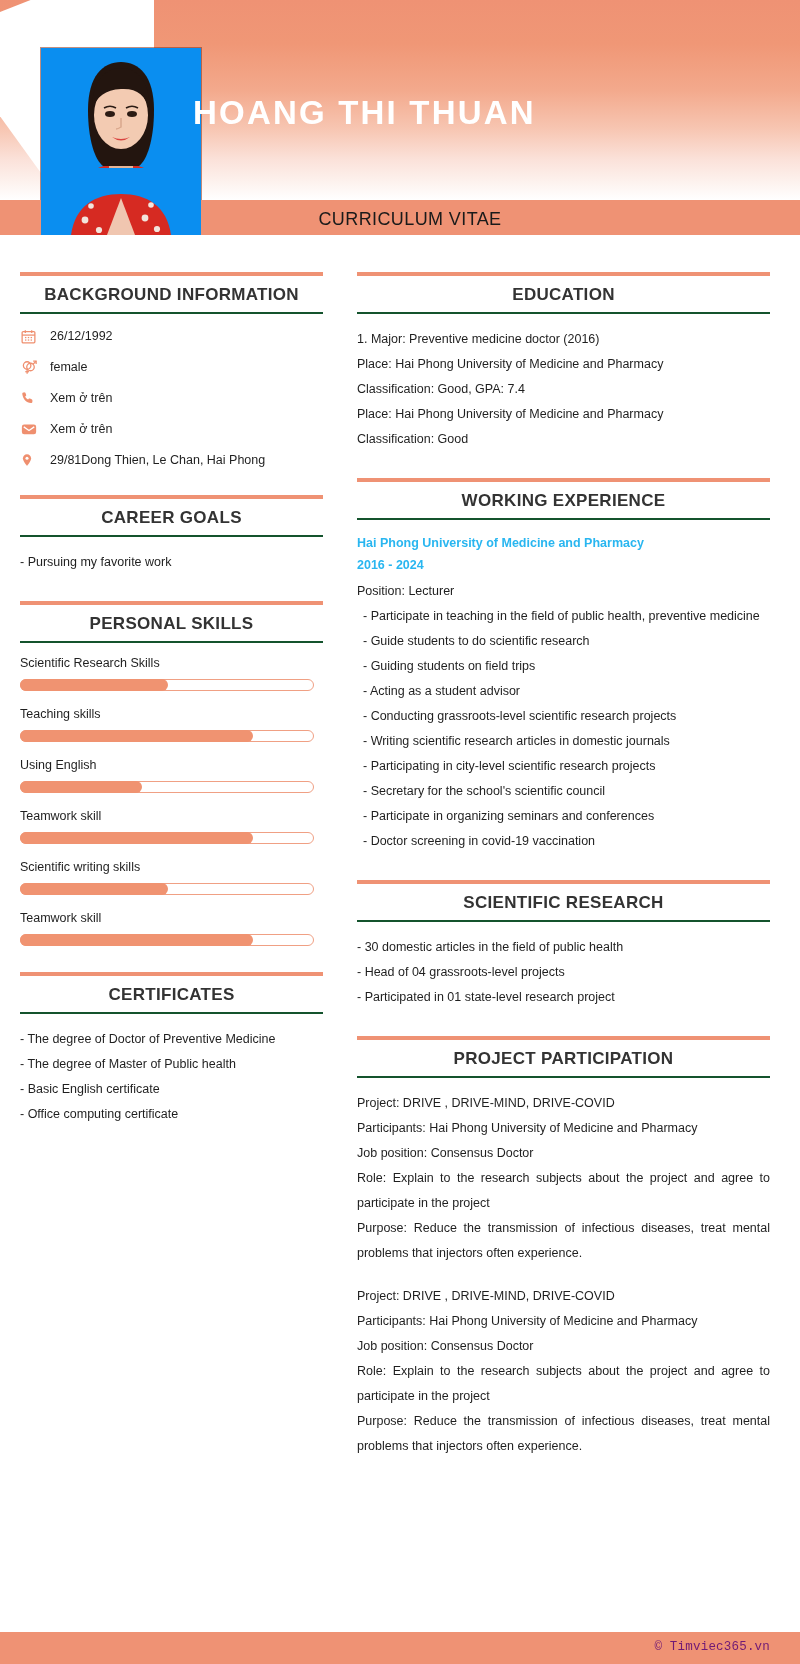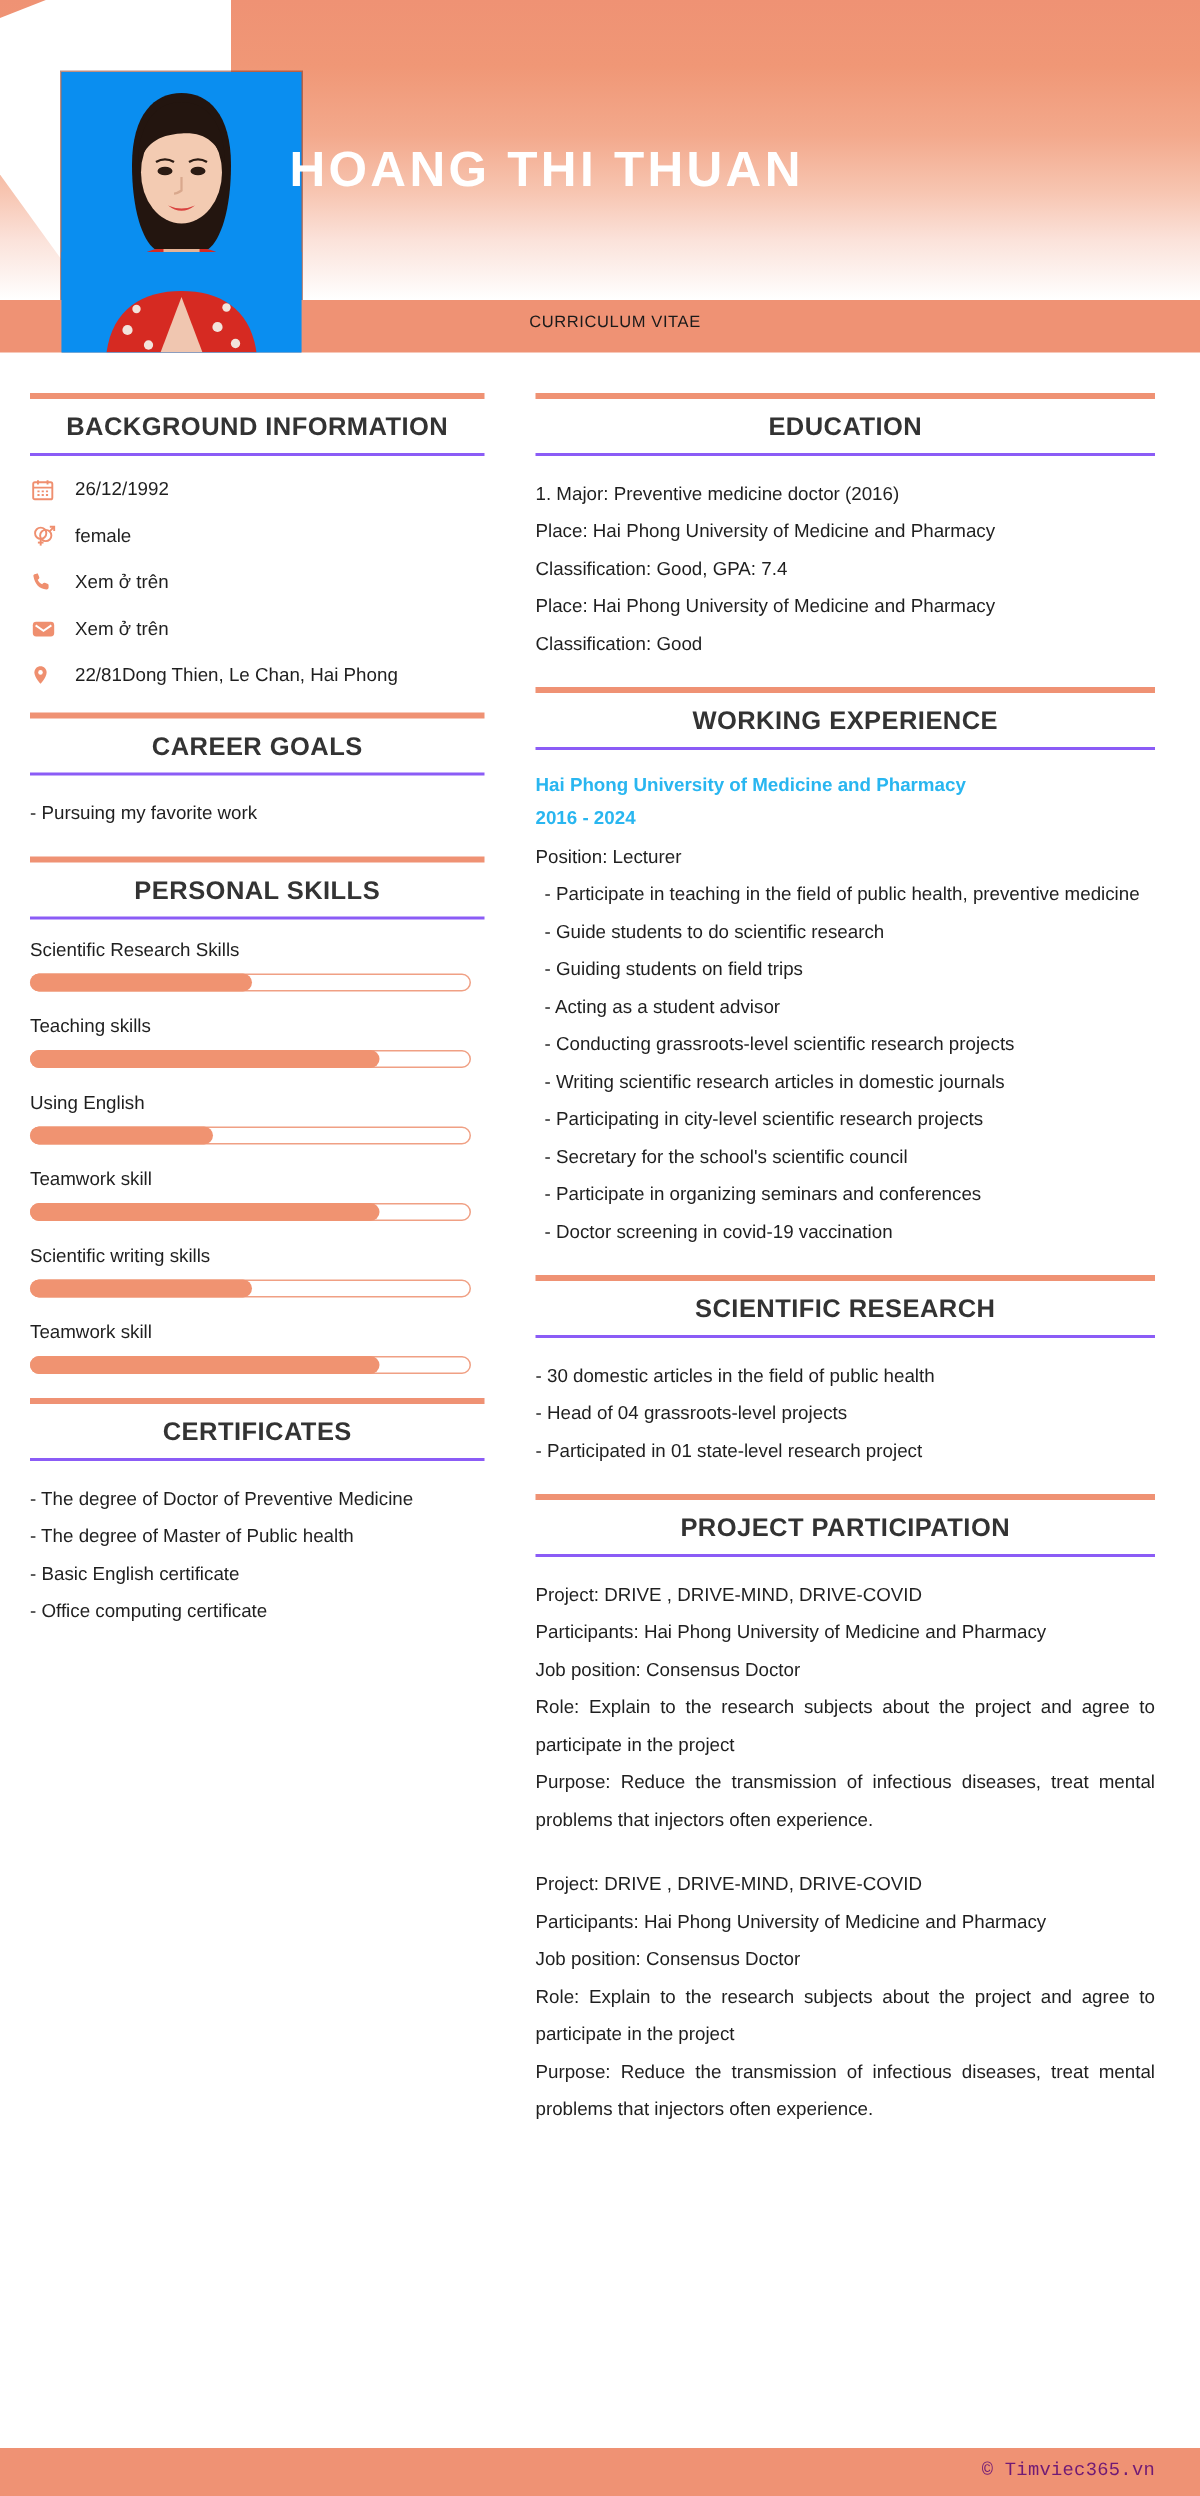--- a/index.html
+++ b/index.html
@@ -76,21 +76,21 @@
     position: relative;
     width: 800px;
     height: 35px;
     background: #ef9274;
   }
   .cv-band-text {
     position: absolute;
     left: 0; right: 0;
     top: 9px;
     text-align: center;
-    font-size: 11px;
+    font-size: 18px;
     color: #1a1a1a;
     letter-spacing: .4px;
     margin-left: 20px;
   }
   .cv-photo-overlap {
     position: absolute;
     left: 41px;
     top: -32px;
     width: 160px;
     height: 67px;
@@ -105,24 +105,24 @@
     width: 800px;
     padding-top: 11px;
   }
   .col-left  { width: 345px; padding: 0 22px 0 20px; }
   .col-right { width: 455px; padding: 0 30px 0 12px; }
 
   
   .section { margin-bottom: 6px; }
   .sec-head {
     position: relative;
-    margin-top: 16px;
+    margin-top: 26px;
     padding: 9px 0 7px 0;
     border-top: 4px solid #ef9274;
-    border-bottom: 2px solid #8b5cf6;
+    border-bottom: 2px solid #14532d;
     text-align: center;
   }
   .sec-head-title {
     font-size: 17px;
     font-weight: bold;
     color: #333333;
     letter-spacing: .3px;
   }
   .sec-body { padding-top: 13px; }
 
@@ -344,21 +344,21 @@
             <span class="contact-text">Xem ở trên</span>
           </div>
 
           <div class="contact-row">
             <span class="contact-icon">
               <svg width="14" height="18" viewBox="0 0 24 24" fill="#ef8f6f">
                 <path d="M12 2C8.1 2 5 5.1 5 9c0 5.3 7 13 7 13s7-7.7 7-13c0-3.9-3.1-7-7-7z"></path>
                 <circle cx="12" cy="9" r="2.6" fill="#ffffff"></circle>
               </svg>
             </span>
-            <span class="contact-text">22/81Dong Thien, Le Chan, Hai Phong</span>
+            <span class="contact-text">29/81Dong Thien, Le Chan, Hai Phong</span>
           </div>
 
         </div>
       </div>
 
       <div class="section">
         <div class="sec-head">
           <span class="sec-head-title">CAREER GOALS</span>
         </div>
         <div class="sec-body">

